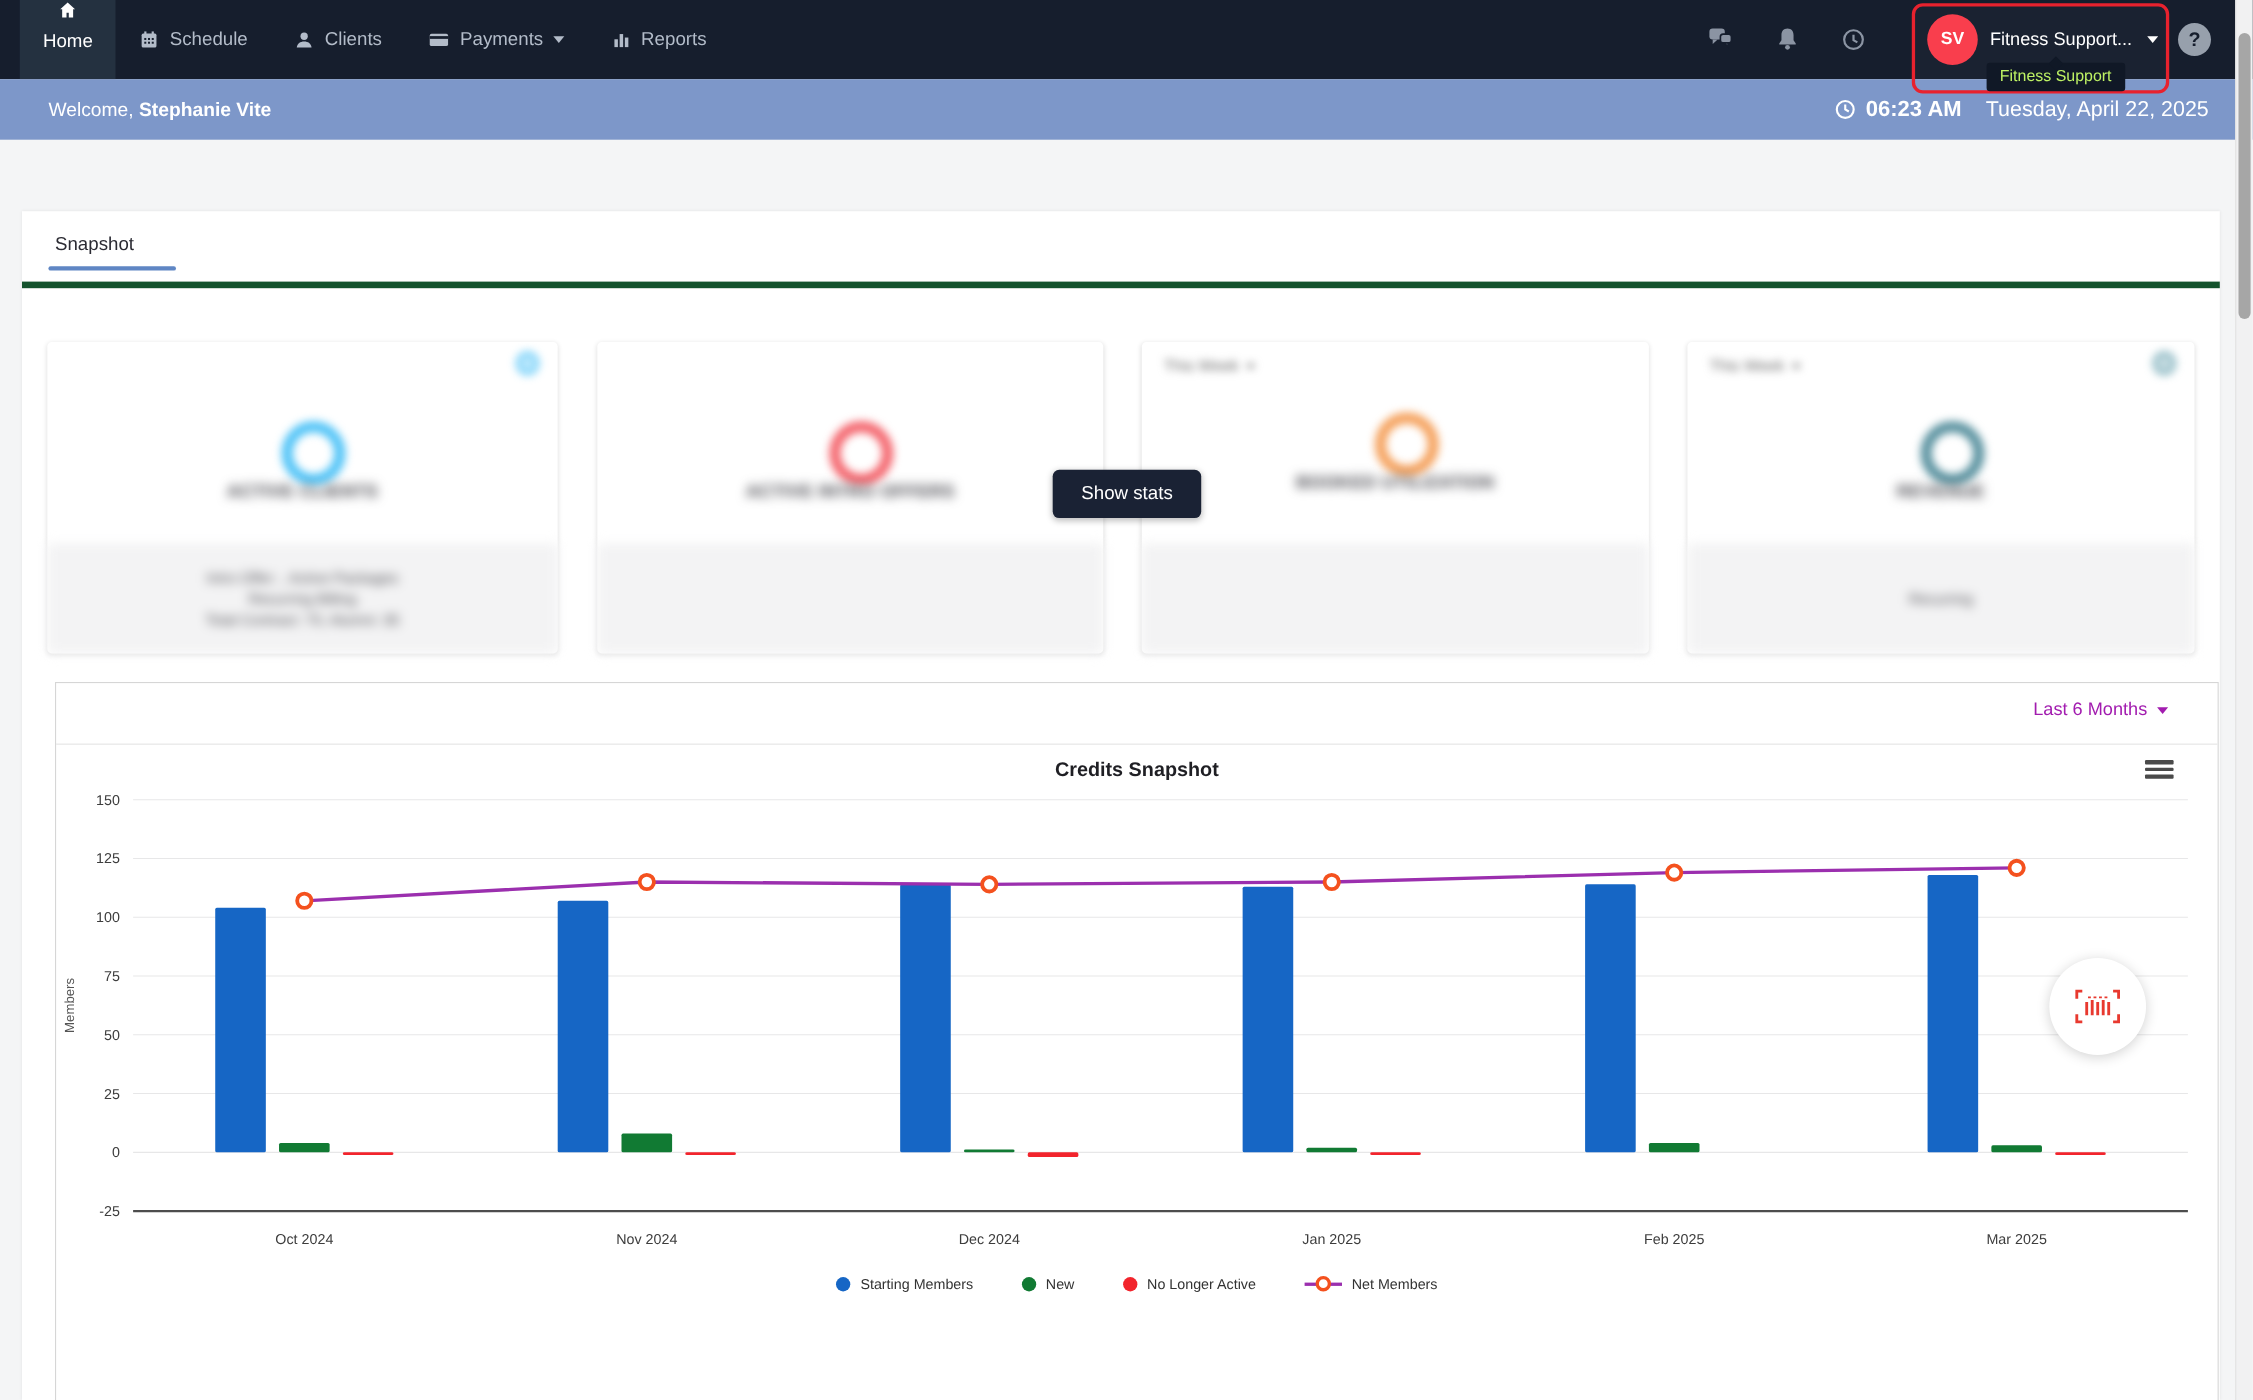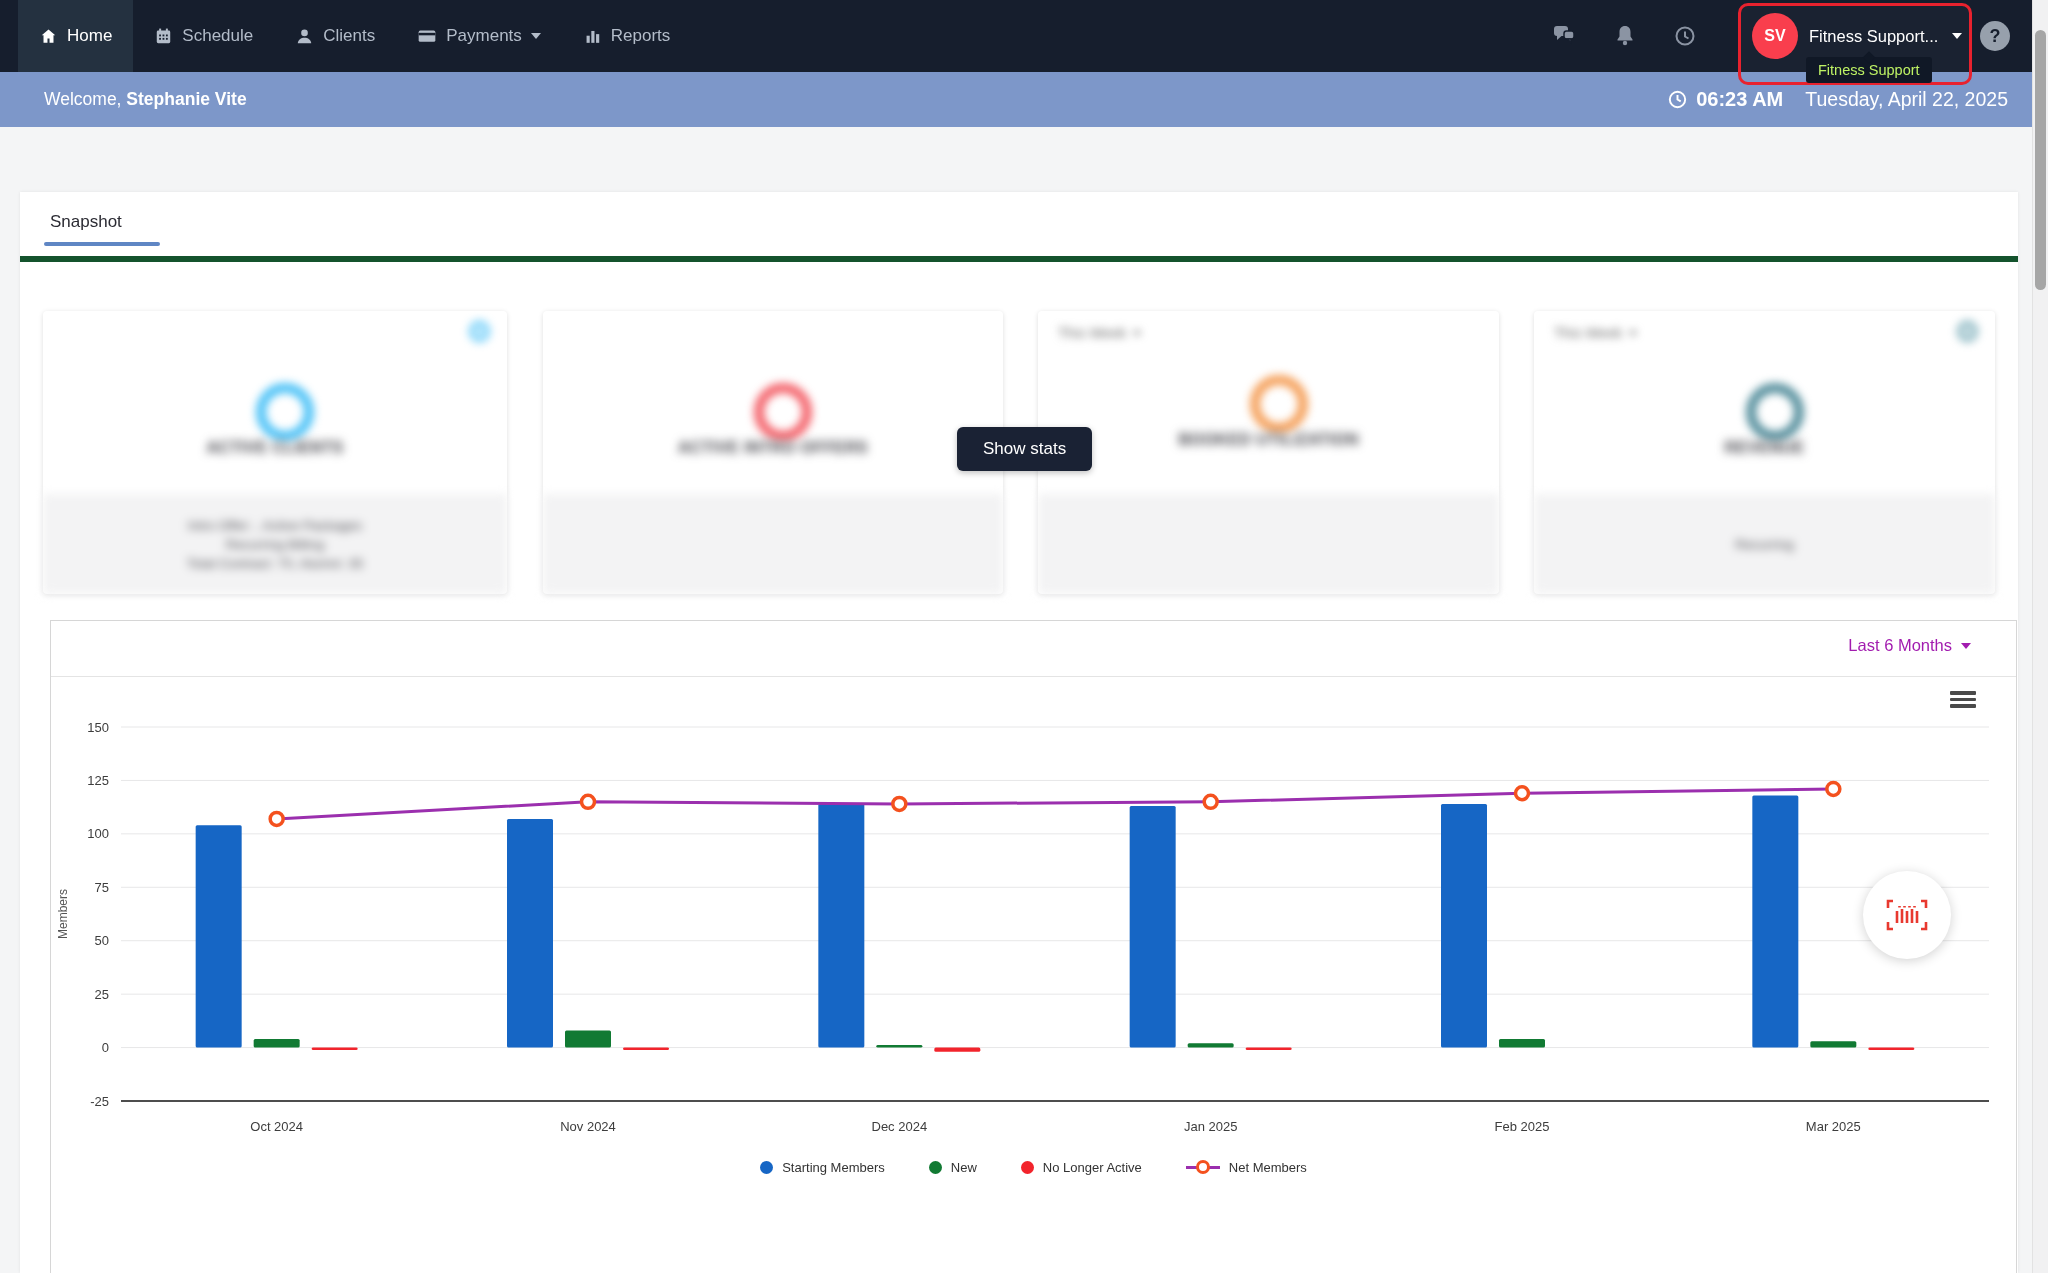--- a/index.html
+++ b/index.html
@@ -5,21 +5,21 @@
   html,body{margin:0;padding:0;}
   body{
     width:2048px;height:1273px;position:relative;overflow:hidden;
     background:#f4f5f6;font-family:"Liberation Sans",sans-serif;
     -webkit-font-smoothing:antialiased;
   }
   
   #topbar{position:absolute;left:0;top:0;width:2048px;height:72px;background:var(--topbar-bg,#161e2d);}
   .nav{display:flex;align-items:center;height:100%;padding-left:18px;}
   .nav-item{display:flex;align-items:center;gap:9px;height:100%;padding:0 21px;color:#b3bcc9;font-size:17px;cursor:pointer;}
-  .nav-item.active{background:#243140;color:#ffffff;}
+  .nav-item.active{background:#243140;color:#ffffff;flex-direction:column;}
   .nav-item svg{display:block;}
   .caret{display:inline-block;width:0;height:0;border-left:5px solid transparent;border-right:5px solid transparent;border-top:6px solid currentColor;}
   .top-icons{position:absolute;left:1552px;top:0;height:72px;display:flex;align-items:center;gap:34px;color:#8b94a3;}
   .top-icons .ticon{width:26px;height:26px;cursor:pointer;}
   .user-chip{position:absolute;left:1752px;top:10px;height:52px;display:flex;align-items:center;gap:11px;cursor:pointer;z-index:4;}
   .avatar{width:46px;height:46px;border-radius:50%;background:var(--avatar-red,#f93b4a);color:#fff;font-weight:bold;font-size:16px;display:flex;align-items:center;justify-content:center;}
   .user-name{color:#fff;font-size:16.5px;}
   .user-caret{color:#fff;margin-left:3px;}
   .red-box{position:absolute;left:1738px;top:3px;width:228px;height:76px;border:3px solid var(--annotation-red,#e8222e);border-radius:10px;pointer-events:none;z-index:5;background:rgba(255,255,255,0.02);}
   .tooltip{position:absolute;left:1806px;top:57px;background:#101826;color:#bef264;font-size:14.5px;padding:5px 12px;border-radius:3px;z-index:6;white-space:nowrap;}
@@ -222,20 +222,21 @@
 
   <button class="show-stats">Show stats</button>
 
   <div id="chart-panel">
     <div class="panel-header">
       <span class="range-select">
         <span>Last 6 Months</span>
         <span class="caret"></span>
       </span>
     </div>
+    <div class="chart-title">Credits Snapshot</div>
     <div class="burger">
         <div></div>
         <div></div>
         <div></div>
       </div>
     <svg id="chart-svg" width="1965" height="430" viewBox="0 0 1965 430">
         <line x1="70" x2="1938" y1="10" y2="10" stroke="#e7e7e8" stroke-width="1"></line>
         <text x="58" y="14.5" text-anchor="end" font-size="13" fill="#3d3d3d">150</text>
         <line x1="70" x2="1938" y1="63.42857142857142" y2="63.42857142857142" stroke="#e7e7e8" stroke-width="1"></line>
         <text x="58" y="67.92857142857142" text-anchor="end" font-size="13" fill="#3d3d3d">125</text>

